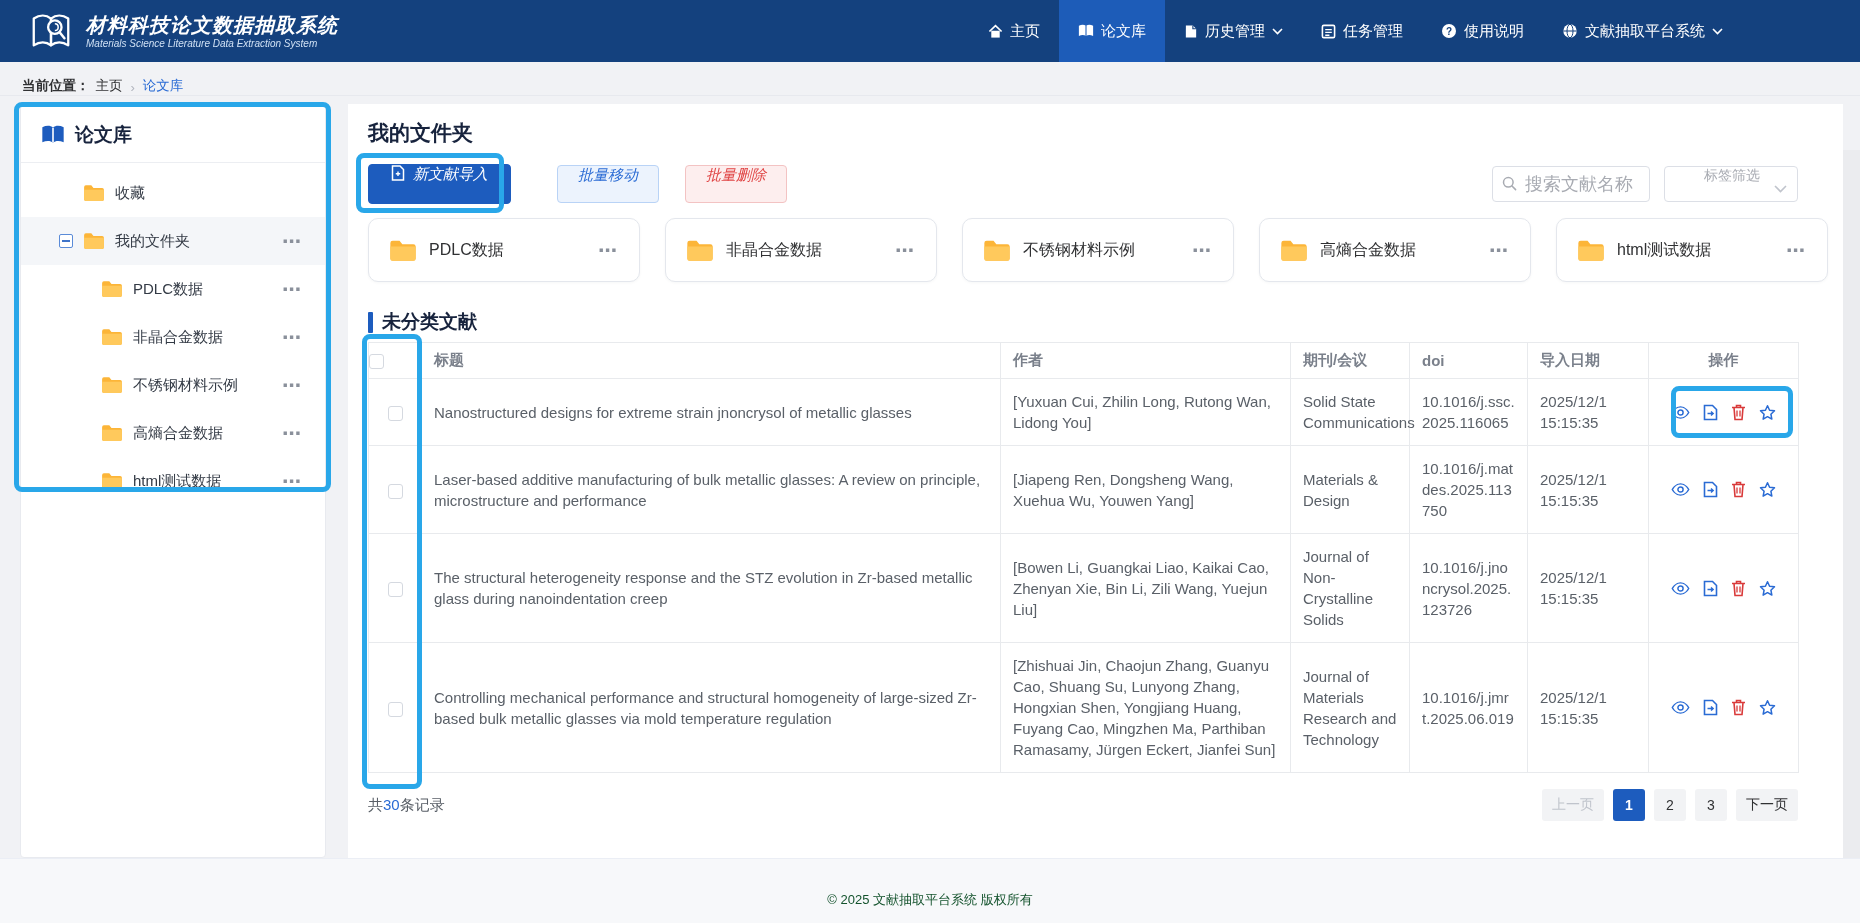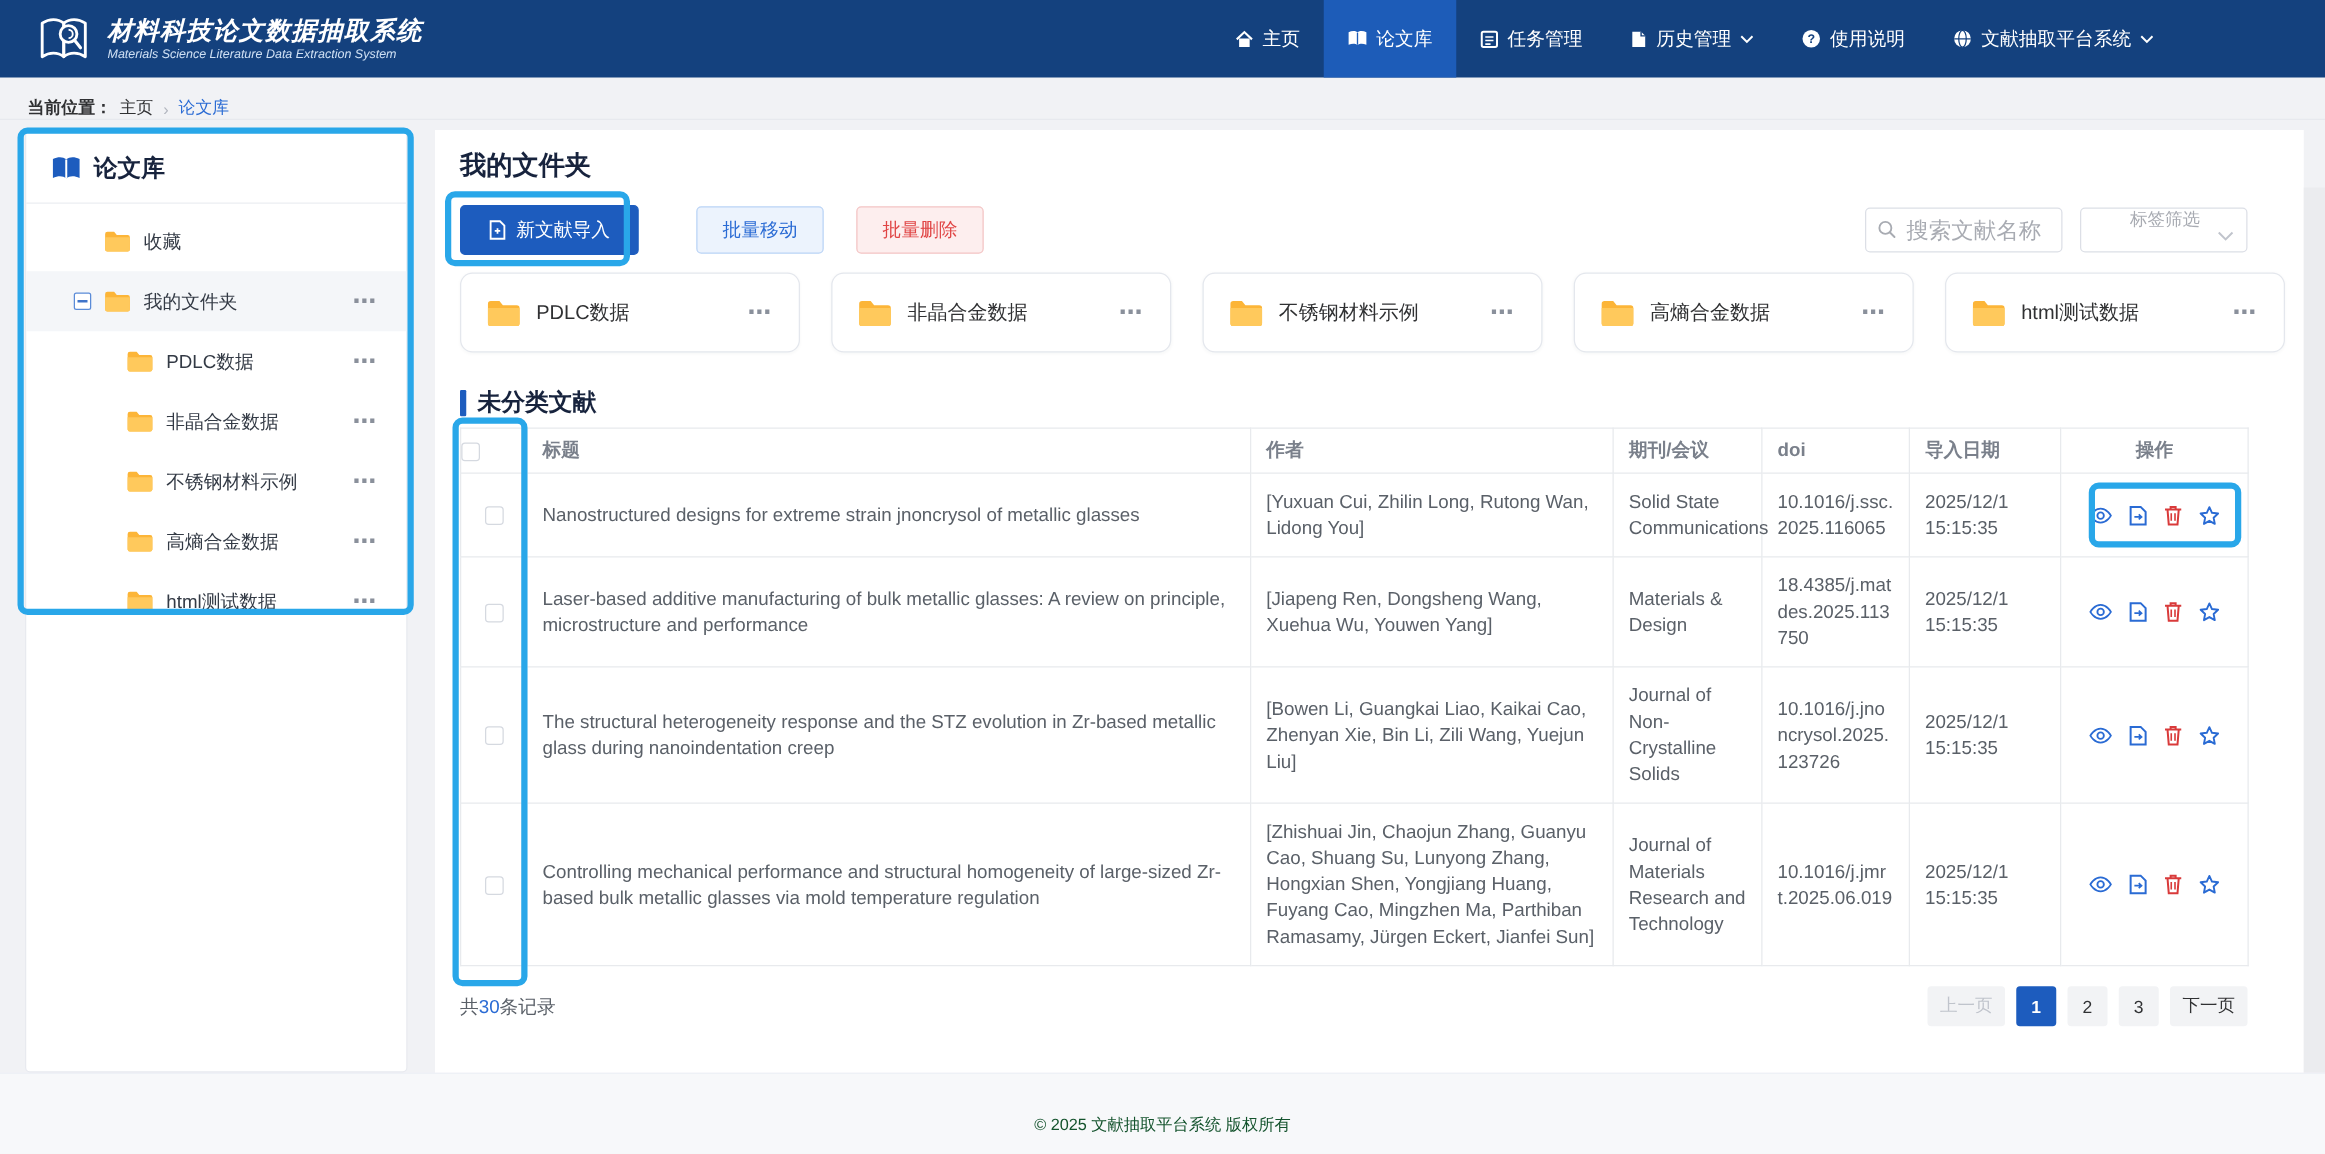--- a/index.html
+++ b/index.html
@@ -54,21 +54,21 @@
   }
   .expander::after { content:""; width:8px; height:2px; background:#3f74c9; display:block; }
   .more-dots { margin-left:auto; margin-right:22px; color:#8a909b; font-size:19px; font-weight:bold; letter-spacing:2px; cursor:pointer; line-height:1; }
   
   .main {
     position:absolute; top:104px; left:348px; width:1495px; height:754px;
     background:#fff; padding:0 45px 0 20px; overflow:hidden; z-index:1;
   }
   .page-title { margin-top:14px; font-size:21px; font-weight:bold; color:#17233d; line-height:30px; }
   .toolbar { margin-top:16px; display:flex; align-items:center; }
-  .btn { border-radius:4px; font-size:15px; display:inline-flex; align-items:center; gap:8px; cursor:pointer; }
+  .btn { border-radius:4px; font-size:15px; display:inline-flex; gap:8px; cursor:pointer;font-style:italic; }
   .btn-primary { height:40px; padding:0 22px; background:#1d5cbe; color:#fff; border:1px solid #1d5cbe; }
   .btn-move { height:38px; padding:0 20px; background:#ecf3fd; color:#2a6bd4; border:1px solid #b9d3f6; margin-left:46px; }
   .btn-del  { height:38px; padding:0 20px; background:#fdeeee; color:#e04545; border:1px solid #f3c3c3; margin-left:26px; }
   .toolbar-right { margin-left:auto; display:flex; gap:14px; }
   .search-box { position:relative; width:158px; height:36px; }
   .search-box input {
     width:100%; height:100%; border:1px solid #dcdfe6; border-radius:4px;
     padding:0 10px 0 32px; font-size:18px; color:#303133; outline:none;
     font-family:"Liberation Sans","DejaVu Sans",sans-serif;
   }
@@ -161,35 +161,35 @@
       <span>主页</span>
     </div>
     <div class="nav-item active">
       <svg width="16" height="14" viewBox="0 0 18 15">
           <path d="M1 1.6 C4 .2 7 .2 9 1.8 C11 .2 14 .2 17 1.6 V13 C14 11.6 11 11.6 9 13.2 C7 11.6 4 11.6 1 13 Z" fill="#fff"></path>
           <path d="M9 2 V13" stroke="#1d5cb8" stroke-width="1.2"></path>
         </svg>
       <span>论文库</span>
     </div>
     <div class="nav-item">
+      <svg width="14" height="15" viewBox="0 0 14 16">
+          <path d="M1.5 1.5 H9 L12.5 5 V14.5 H1.5 Z" fill="#fff"></path>
+          <path d="M9 1.5 V5 H12.5" fill="none" stroke="#14417e" stroke-width="1.2"></path>
+        </svg>
+      <span>历史管理</span>
+      <svg width="11" height="7" viewBox="0 0 11 7">
+          <path d="M1 1 L5.5 5.5 L10 1" fill="none" stroke="#fff" stroke-width="1.6"></path>
+        </svg>
+    </div>
+    <div class="nav-item">
       <svg width="15" height="15" viewBox="0 0 16 16">
           <rect x="1.5" y="1.5" width="13" height="13" rx="1.5" fill="none" stroke="#fff" stroke-width="1.7"></rect>
           <path d="M4.5 6 h7 M4.5 9 h7 M4.5 12 h4.5" stroke="#fff" stroke-width="1.4"></path>
         </svg>
       <span>任务管理</span>
-    </div>
-    <div class="nav-item">
-      <svg width="14" height="15" viewBox="0 0 14 16">
-          <path d="M1.5 1.5 H9 L12.5 5 V14.5 H1.5 Z" fill="#fff"></path>
-          <path d="M9 1.5 V5 H12.5" fill="none" stroke="#14417e" stroke-width="1.2"></path>
-        </svg>
-      <span>历史管理</span>
-      <svg width="11" height="7" viewBox="0 0 11 7">
-          <path d="M1 1 L5.5 5.5 L10 1" fill="none" stroke="#fff" stroke-width="1.6"></path>
-        </svg>
     </div>
     <div class="nav-item">
       <svg width="16" height="16" viewBox="0 0 16 16">
           <circle cx="8" cy="8" r="7" fill="#fff"></circle>
           <text x="8" y="11.5" text-anchor="middle" font-size="10" font-weight="bold" fill="#14417e">?</text>
         </svg>
       <span>使用说明</span>
     </div>
     <div class="nav-item">
       <svg width="16" height="16" viewBox="0 0 16 16">
@@ -417,21 +417,21 @@
                 </svg>
               </span>
         </div>
           </td>
       </tr>
       <tr>
         <td class="cell-check"><span class="checkbox"></span></td>
         <td class="c-title">Laser-based additive manufacturing of bulk metallic glasses: A review on principle, microstructure and performance</td>
         <td>[Jiapeng Ren, Dongsheng Wang, Xuehua Wu, Youwen Yang]</td>
         <td>Materials &amp; Design</td>
-        <td class="c-doi">18.4385/j.matdes.2025.113750</td>
+        <td class="c-doi">10.1016/j.matdes.2025.113750</td>
         <td>2025/12/1 15:15:35</td>
         <td>
             <div class="actions">
           <span class="act blue">
                 <svg width="19" height="15" viewBox="0 0 22 16">
                   <path d="M11 1.5 C5 1.5 1.5 8 1.5 8 S5 14.5 11 14.5 20.5 8 20.5 8 17 1.5 11 1.5 Z" fill="none" stroke="currentColor" stroke-width="1.7"></path>
                   <circle cx="11" cy="8" r="3" fill="none" stroke="currentColor" stroke-width="1.7"></circle>
                 </svg>
               </span>
           <span class="act blue">

